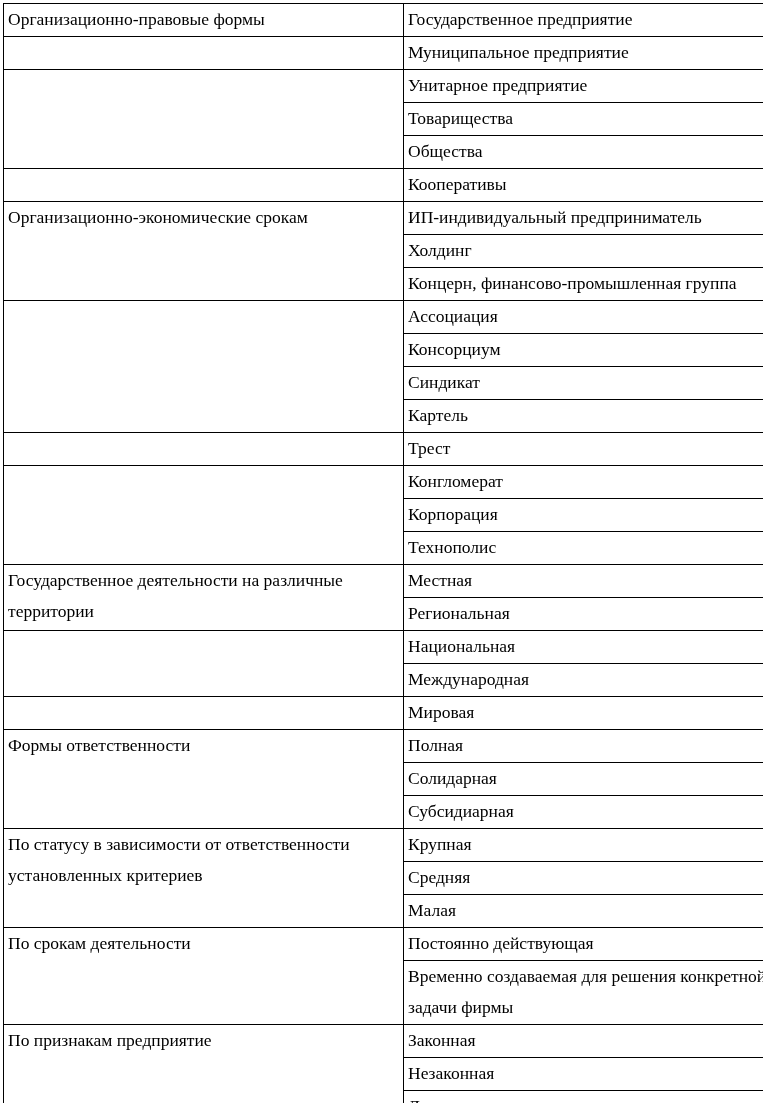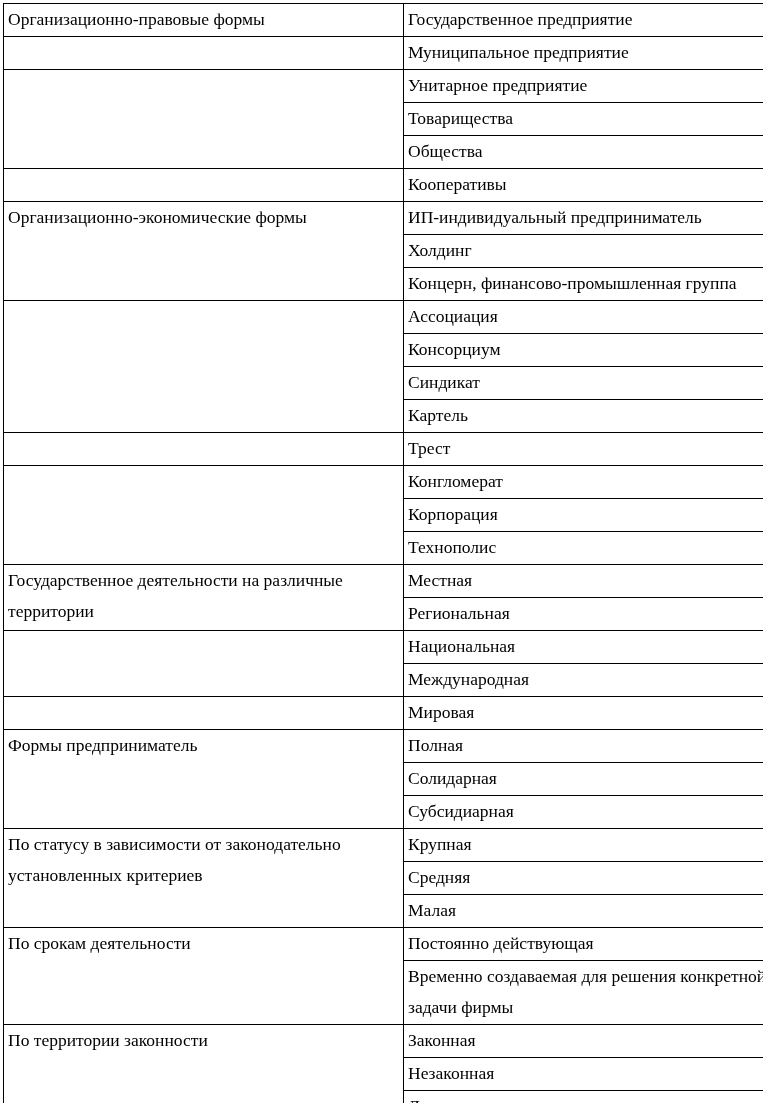--- a/index.html
+++ b/index.html
@@ -101,21 +101,21 @@
         <td class="col-left blank">
             <span class="cell-text"></span>
           </td>
         <td class="col-right">
             <span class="cell-text">Кооперативы</span>
           </td>
       </tr>
 
       <tr>
         <td class="col-left blank" rowspan="3">
-            <span class="cell-text">Организационно-экономические формы</span>
+            <span class="cell-text">Организационно-экономические срокам</span>
           </td>
         <td class="col-right">
             <span class="cell-text">ИП-индивидуальный предприниматель</span>
           </td>
       </tr>
       <tr>
         <td class="col-right">
             <span class="cell-text">Холдинг</span>
           </td>
       </tr>
@@ -209,40 +209,40 @@
         <td class="col-left blank">
             <span class="cell-text"></span>
           </td>
         <td class="col-right">
             <span class="cell-text">Мировая</span>
           </td>
       </tr>
 
       <tr>
         <td class="col-left" rowspan="3">
-            <span class="cell-text">Формы предприниматель</span>
+            <span class="cell-text">Формы ответственности</span>
           </td>
         <td class="col-right">
             <span class="cell-text">Полная</span>
           </td>
       </tr>
       <tr>
         <td class="col-right">
             <span class="cell-text">Солидарная</span>
           </td>
       </tr>
       <tr>
         <td class="col-right">
             <span class="cell-text">Субсидиарная</span>
           </td>
       </tr>
 
       <tr>
         <td class="col-left two-line" rowspan="3">
-            <span class="cell-text">По статусу в зависимости от законодательно установленных критериев</span>
+            <span class="cell-text">По статусу в зависимости от ответственности установленных критериев</span>
           </td>
         <td class="col-right">
             <span class="cell-text">Крупная</span>
           </td>
       </tr>
       <tr>
         <td class="col-right">
             <span class="cell-text">Средняя</span>
           </td>
       </tr>
@@ -261,21 +261,21 @@
           </td>
       </tr>
       <tr>
         <td class="col-right two-line">
             <span class="cell-text">Временно создаваемая для решения конкретной задачи фирмы</span>
           </td>
       </tr>
 
       <tr>
         <td class="col-left" rowspan="3">
-            <span class="cell-text">По территории законности</span>
+            <span class="cell-text">По признакам предприятие</span>
           </td>
         <td class="col-right">
             <span class="cell-text">Законная</span>
           </td>
       </tr>
       <tr>
         <td class="col-right">
             <span class="cell-text">Незаконная</span>
           </td>
       </tr>

